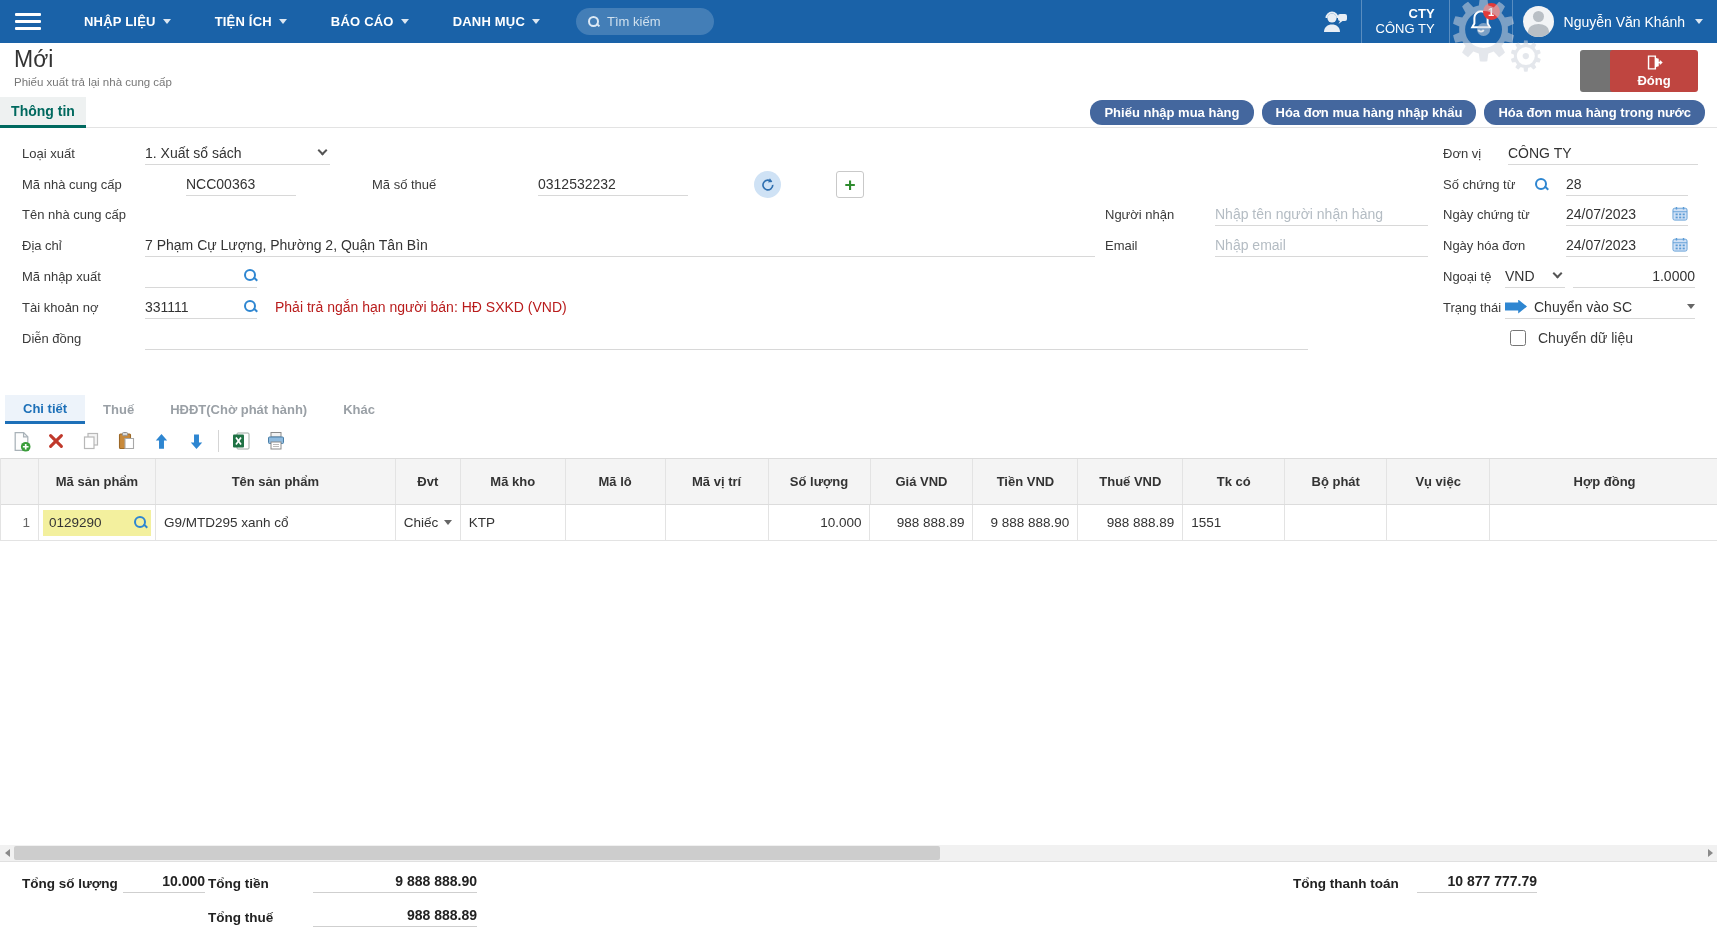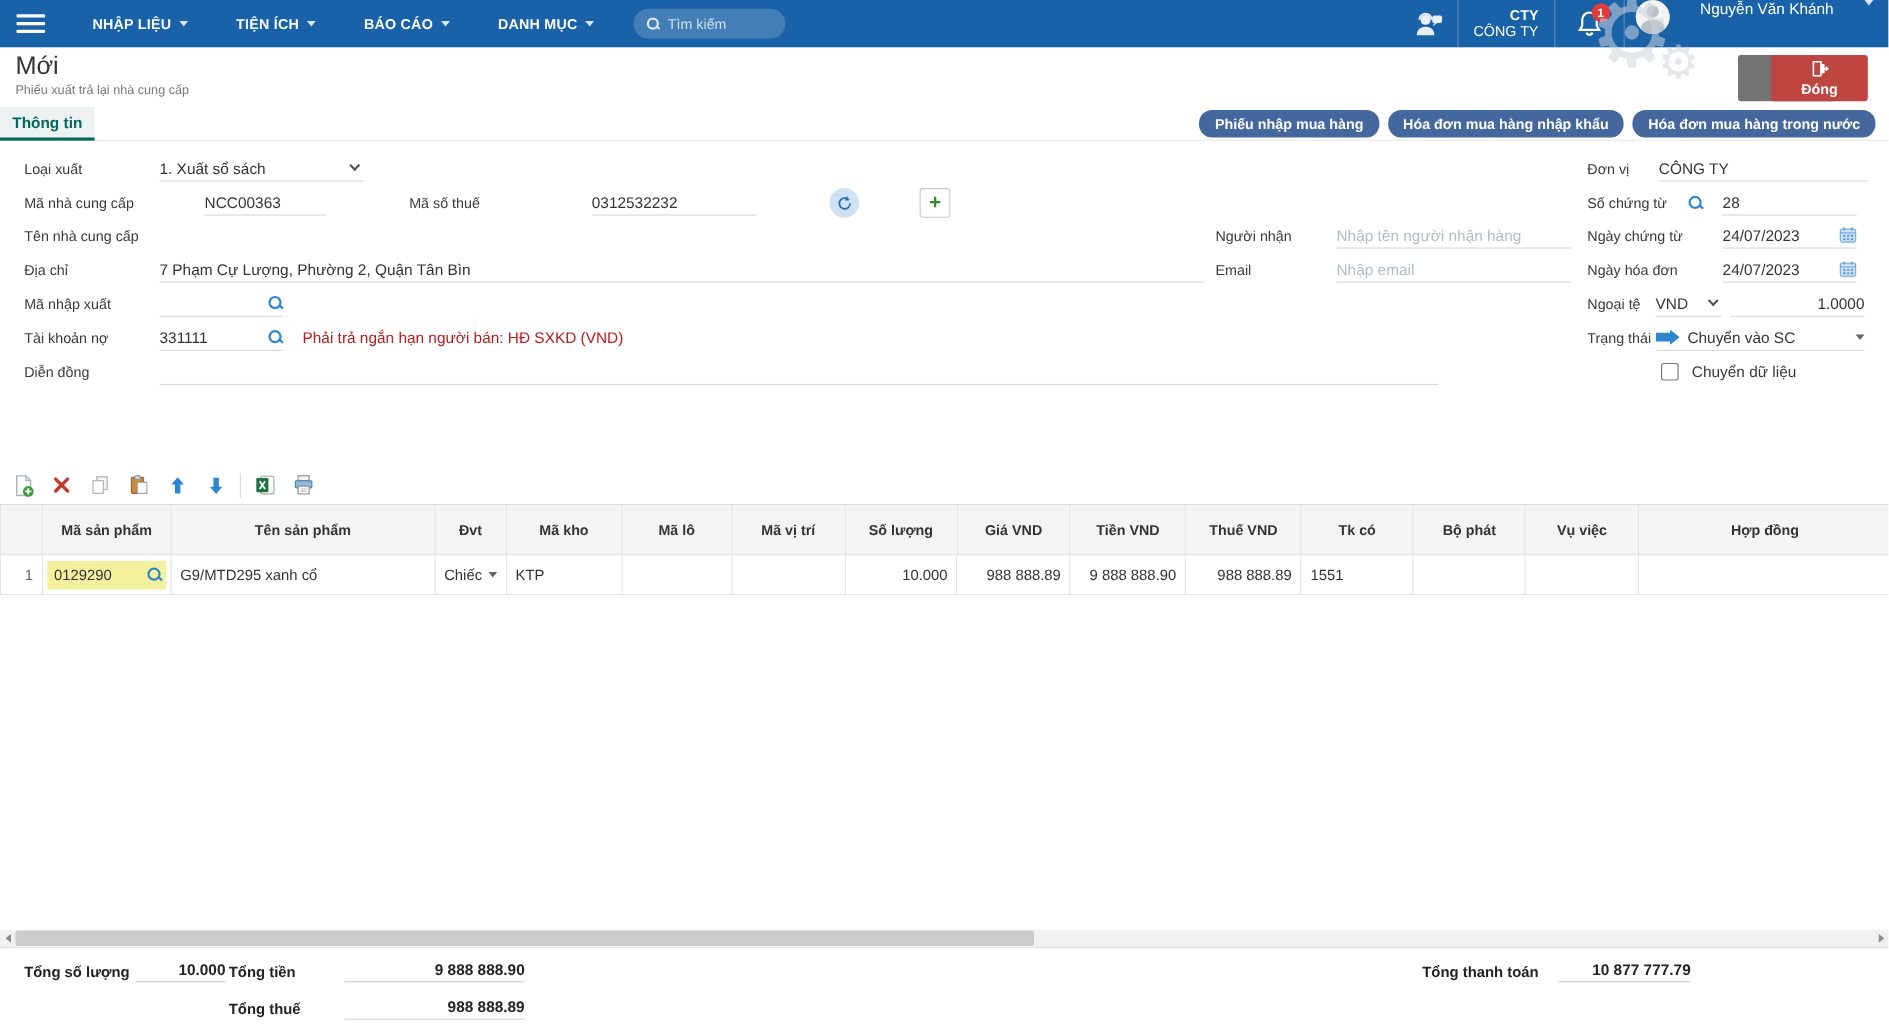--- a/index.html
+++ b/index.html
@@ -21,21 +21,21 @@
   .mag-w::before { content:""; position:absolute; top:0; left:0; width:7px; height:7px; border:2px solid #dce9f5; border-radius:50%; }
   .mag-w::after { content:""; position:absolute; left:8px; top:8px; width:4px; height:2px; background:#dce9f5; transform:rotate(45deg); }
   .nav-right { margin-left:auto; display:flex; align-items:center; height:43px; }
   .nav-divider { width:1px; height:43px; background:rgba(255,255,255,.28); }
   .support { width:52px; display:flex; justify-content:center; align-items:center; height:43px; cursor:pointer; }
   .company { padding:0 14px; color:#fff; line-height:1.15; cursor:pointer;text-align:right; }
   .company .l1 { font-size:13px; font-weight:bold; }
   .company .l2 { font-size:13px; }
   .bellwrap { position:relative; width:62px; height:43px; display:flex; justify-content:center; align-items:center; cursor:pointer; }
   .badge { position:absolute; top:3px; right:12px; min-width:17px; height:17px; border-radius:9px; background:#e23b3b; color:#fff; font-size:11px; font-weight:bold; display:flex; justify-content:center; align-items:center; padding:0 4px; }
-  .userwrap { display:flex; align-items:flex-start; gap:28px; padding:0 14px 0 10px; height:43px; cursor:pointer; }
+  .userwrap { display:flex; align-items:center; gap:10px; padding:0 14px 0 10px; height:43px; cursor:pointer; }
   .avatar { width:31px; height:31px; border-radius:50%; background:#f2f4f6; position:relative; overflow:hidden; }
   .avatar::before { content:""; position:absolute; top:5px; left:10px; width:11px; height:11px; border-radius:50%; background:#b9bfc5; }
   .avatar::after { content:""; position:absolute; top:18px; left:5px; width:21px; height:14px; border-radius:50% 50% 0 0; background:#b9bfc5; }
   .username { color:#fff; font-size:14px; }
 
   
   .watermark { position:absolute; left:1445px; top:-20px; z-index:11; pointer-events:none; color:rgba(205,212,220,.55); }
   .watermark .g1 { font-size:86px; display:block; }
   .watermark .g2 { font-size:42px; position:absolute; left:62px; top:52px; }
 
@@ -347,20 +347,26 @@
       </div>
     </div>
 
     <div class="frow" style="left:1510px; top:197px; gap:12px;">
       <input type="checkbox" class="cbx" style="">
       <span class="flabel" style="font-size:14px;">Chuyển dữ liệu</span>
     </div>
 
   </div>
 
+  <div class="detail-tabs">
+    <div class="dtab active" style="margin-left:5px;">Chi tiết</div>
+    <div class="dtab">Thuế</div>
+    <div class="dtab">HĐĐT(Chờ phát hành)</div>
+    <div class="dtab">Khác</div>
+  </div>
 
   <div class="toolbar">
     <button class="tbtn">
       <svg width="21" height="21" viewBox="0 0 20 20">
           <path d="M4 1.5h8l4 4v13H4z" fill="#fdfdfd" stroke="#a9b2b8" stroke-width="1.2"></path>
           <path d="M12 1.5v4h4" fill="none" stroke="#a9b2b8" stroke-width="1.2"></path>
           <circle cx="14" cy="15" r="4.6" fill="#3a9d3a"></circle>
           <path d="M14 12.3v5.4M11.3 15h5.4" stroke="#fff" stroke-width="1.6"></path>
         </svg>
     </button>

